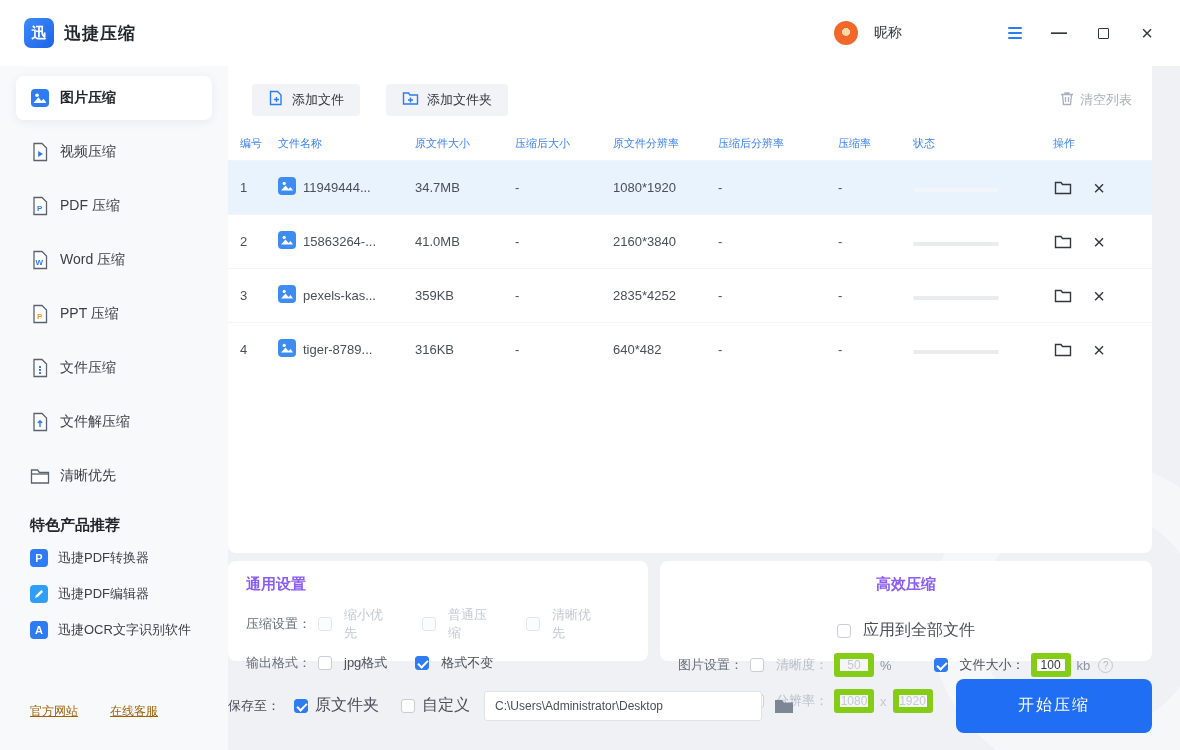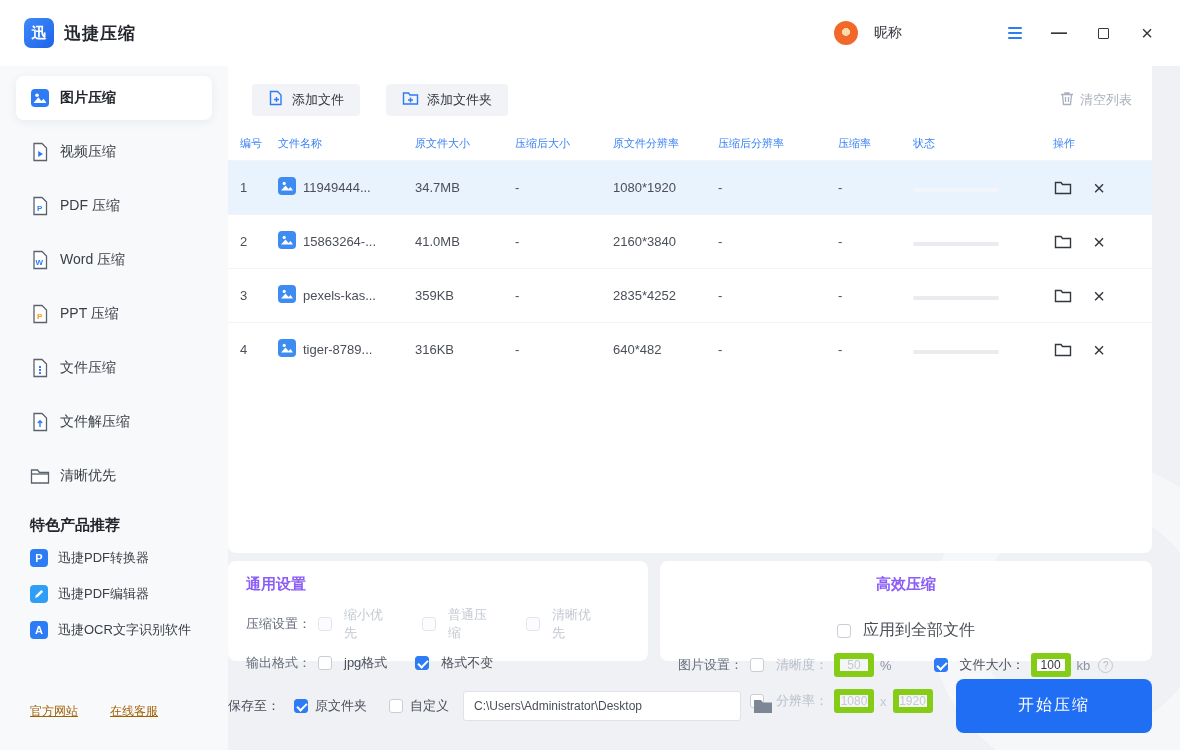--- a/index.html
+++ b/index.html
@@ -89,21 +89,21 @@
   .num-input.off { background:#f5f6f8; color:#c3c9d2; }
   .unit { color:#8a93a1; }
   .unit.dim { color:#c3c9d2; }
   .title-row { display:flex; align-items:center; gap:26px;flex-direction:column; }
   .help { width:15px; height:15px; border-radius:50%; border:1px solid #c3c9d2; color:#b3bac4; font-size:10px;
           display:inline-flex; align-items:center; justify-content:center; margin-left:8px; cursor:pointer; }
 
   
   .bottom-bar { flex:1; display:flex; align-items:center; z-index:1; }
   .save-label { font-size:13px; color:#4a4f58; }
-  .bb-opt { display:flex; align-items:center; gap:7px; font-size:13px; color:#4a4f58; margin-left:22px; cursor:pointer; }
+  .bb-opt { display:flex; align-items:center; gap:7px; font-size:16px; color:#4a4f58; margin-left:22px; cursor:pointer; }
   .path-input { width:278px; height:30px; border:1px solid #dfe3e9; border-radius:3px; background:#fff;
                 font-size:12px; color:#4a4f58; padding:0 10px; margin-left:14px; font-family:inherit; }
   .folder-ind { margin-left:12px; cursor:pointer; display:flex; }
   .start-btn { margin-left:auto; width:196px; height:54px; border:none; border-radius:8px; background:#1f6ef4;
                color:#fff; font-size:16px; letter-spacing:2px; cursor:pointer; font-family:inherit; }
 </style>
 </head>
 <body>
 
 <div class="app">

